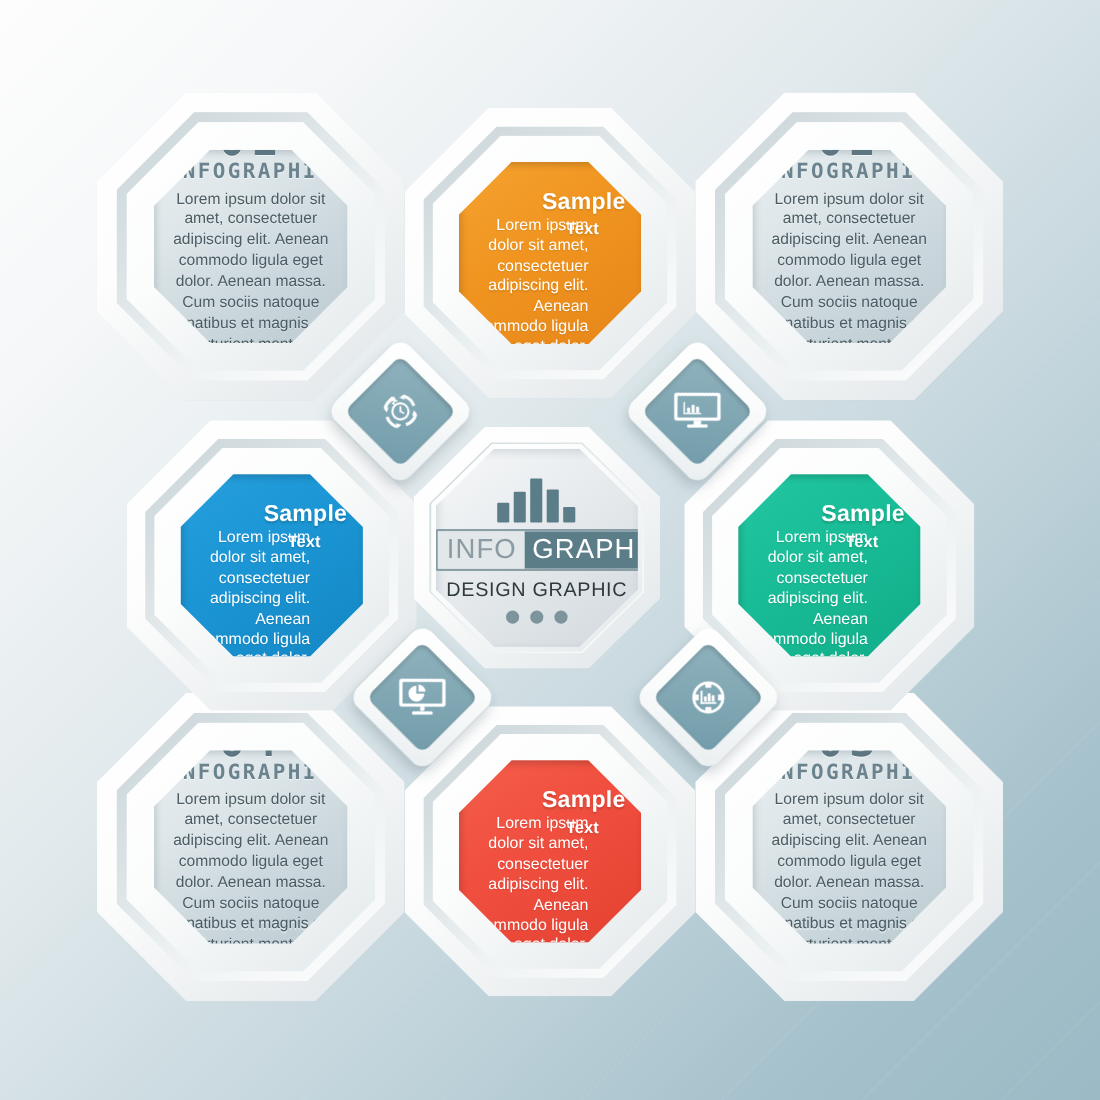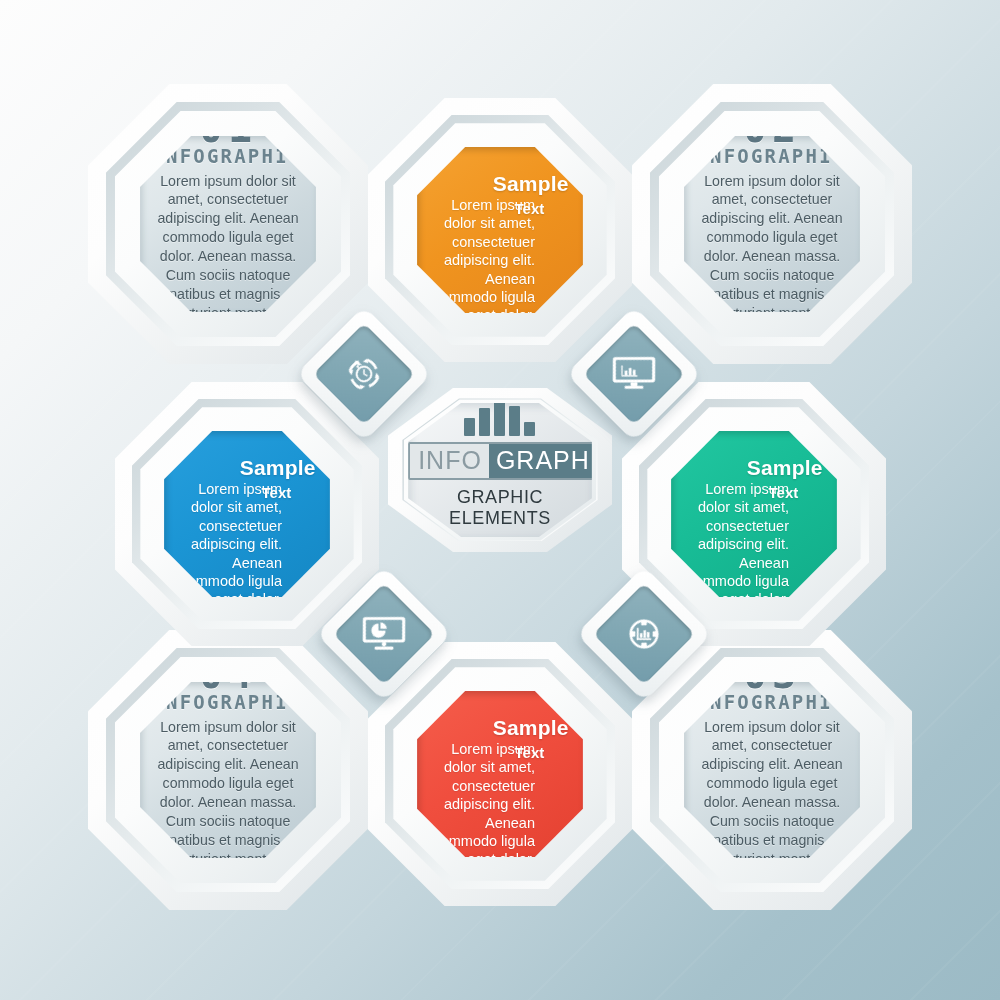--- a/index.html
+++ b/index.html
@@ -266,41 +266,41 @@
     </div>
     <div class="face color oct" style="background:linear-gradient(145deg,#f55d4b 0%,#f04e3e 45%,#e44131 100%);">
       <div class="samp-wrap">
         <div class="samp-body">Lorem ipsum dolor sit amet, consectetuer adipiscing elit. Aenean commodo ligula eget dolor.</div>
         <div class="samp-a">Sample</div>
         <div class="samp-b">Text</div>
       </div>
     </div>
   </div>
 
-  <div class="node" style="left:388px; top:388px; width:224px; height:164px;">
+  <div class="node" style="left:376px; top:388px; width:224px; height:220px;">
     <div class="shell oct">
       <div class="shell-hole oct"></div>
     </div>
     <div class="ring2 oct" style="left:7%; top:7%; width:86%; height:86%;">
       <div class="ring2-hole oct" style="left:5%; top:5%; width:90%; height:90%;"></div>
     </div>
     <div class="face center-face oct" style="left:9%; top:9%; width:82%; height:82%;">
       <div class="logo">
         <div class="logo-bars">
           <i style="height:18px"></i>
             <i style="height:28px"></i>
             <i style="height:40px"></i>
             <i style="height:30px"></i>
             <i style="height:14px"></i>
         </div>
         <div class="logo-word">
           <span class="logo-info">INFO</span>
           <span class="logo-graphic">GRAPHIC</span>
         </div>
-        <div class="logo-sub">GRAPHIC ELEMENTS</div>
+        <div class="logo-sub">DESIGN GRAPHIC</div>
         <div class="logo-dots">
           <span></span>
           <span></span>
           <span></span>
         </div>
       </div>
     </div>
   </div>
 
   <div class="dia" style="left:316px; top:326px;">

